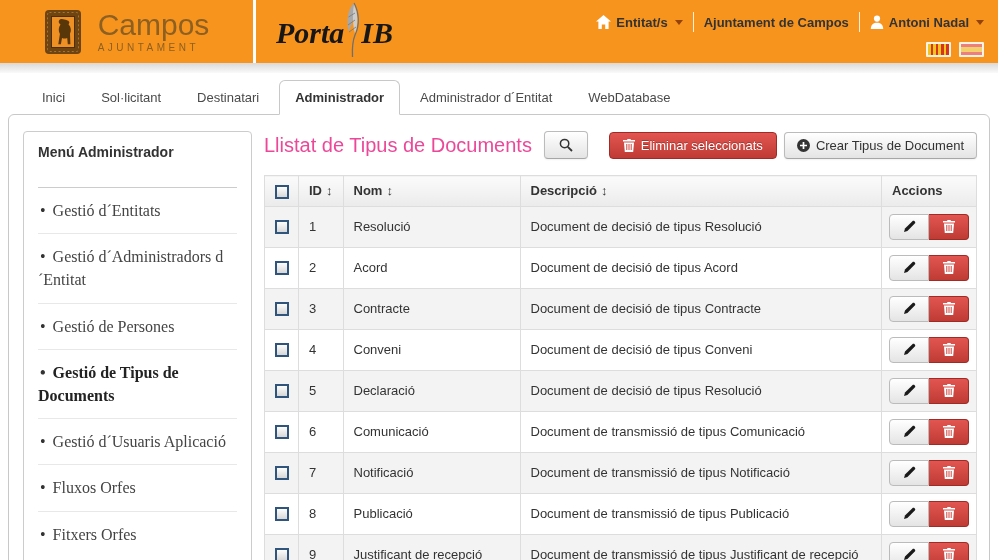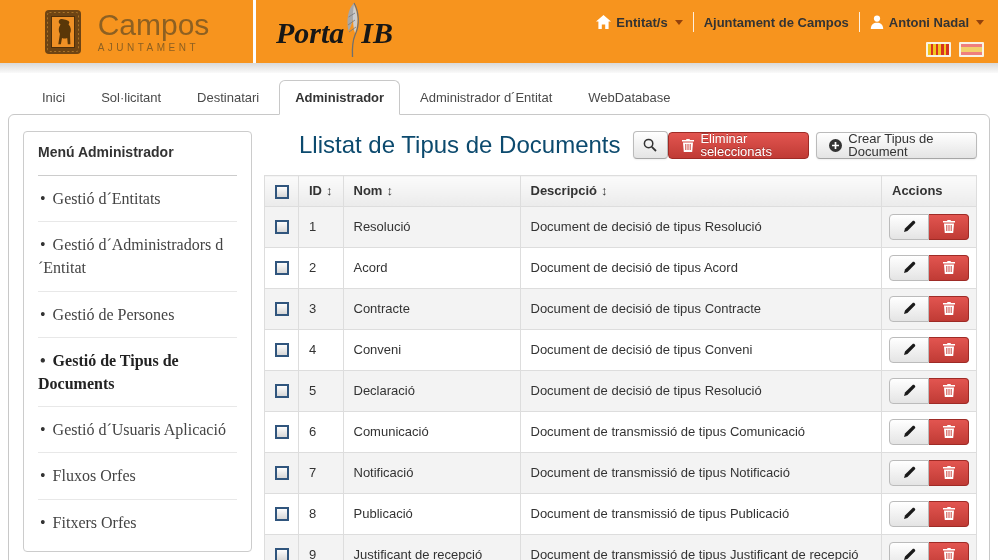--- a/index.html
+++ b/index.html
@@ -39,31 +39,31 @@
   .tab.active { background: #fff; border: 1px solid #c8c8c8; border-bottom-color: #fff;
     border-radius: 6px 6px 0 0; font-weight: bold; color: #333; }
 
   
   .content-wrap { margin: 0 8px; border: 1px solid #c8c8c8; border-radius: 6px; min-height: 486px; background: #fff; position: relative; z-index: 1; }
   .content-inner { display: flex; gap: 12px; padding: 16px 12px 0 14px; }
 
   
   .sidebar { width: 229px; min-width: 229px; border: 1px solid #ccc; border-radius: 4px;
     background: #fff; padding: 12px 14px 6px; align-self: flex-start; }
-  .sidebar-title { font-size: 14px; font-weight: bold; color: #333; padding-bottom: 15px; border-bottom: 1px solid #ccc; }
+  .sidebar-title { font-size: 14px; font-weight: bold; color: #333; padding-bottom: 27px; border-bottom: 1px solid #ccc; }
   .side-item { font-size: 16px; color: #444; padding: 11px 0; border-bottom: 1px solid #e8e8e8;
     line-height: 1.45; cursor: pointer; font-family: Liberation Serif, serif; }
   .side-item:last-child { border-bottom: none; }
   .side-item .bullet { display: inline-block; margin: 0 7px 0 2px; color: #333; }
   .side-item.active { font-weight: bold; color: #222; }
 
   
   .main-col { flex: 1; min-width: 0; }
   .title-row { display: flex; align-items: center; margin: 0 0 16px; }
-  .page-title { font-size: 24px; font-weight: 400; color: #0c4a6e; white-space: nowrap; margin-left: 35px; }
+  .page-title { font-size: 20px; font-weight: 400; color: #ec4899; white-space: nowrap; }
   .btn { display: inline-flex; align-items: center; justify-content: center; gap: 6px; border-radius: 4px;
     font-size: 13px; cursor: pointer; line-height: 1; }
   .btn-default { background: linear-gradient(180deg, #ffffff, #e4e4e4); border: 1px solid #bbb;
     border-bottom-color: #a6a6a6; color: #333; box-shadow: 0 1px 2px rgba(0,0,0,.06); }
   .btn-danger { background: linear-gradient(180deg, #e25550, #c03b35); border: 1px solid #9e2b26;
     color: #fff; text-shadow: 0 -1px 0 rgba(0,0,0,.25); }
   .search-btn { margin-left: 12px; width: 44px; height: 28px; }
   .title-spacer { flex: 1; }
   .delete-selected-btn { height: 27px; padding: 0 13px; margin-right: 7px; }
   .create-btn { height: 27px; padding: 0 12px; }

